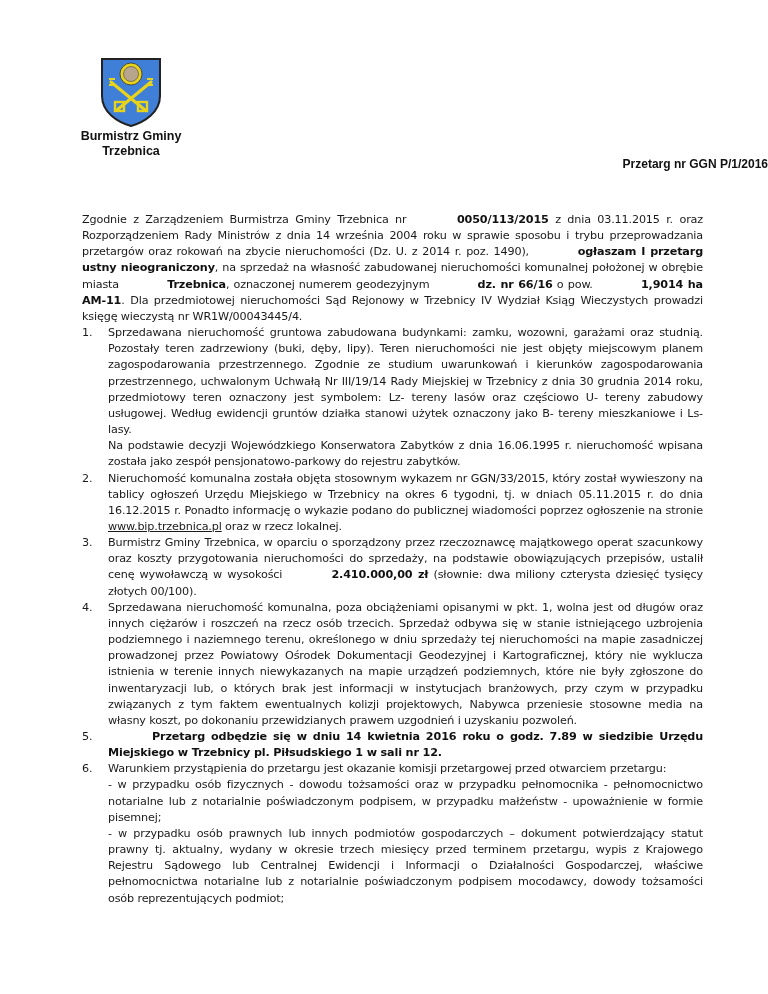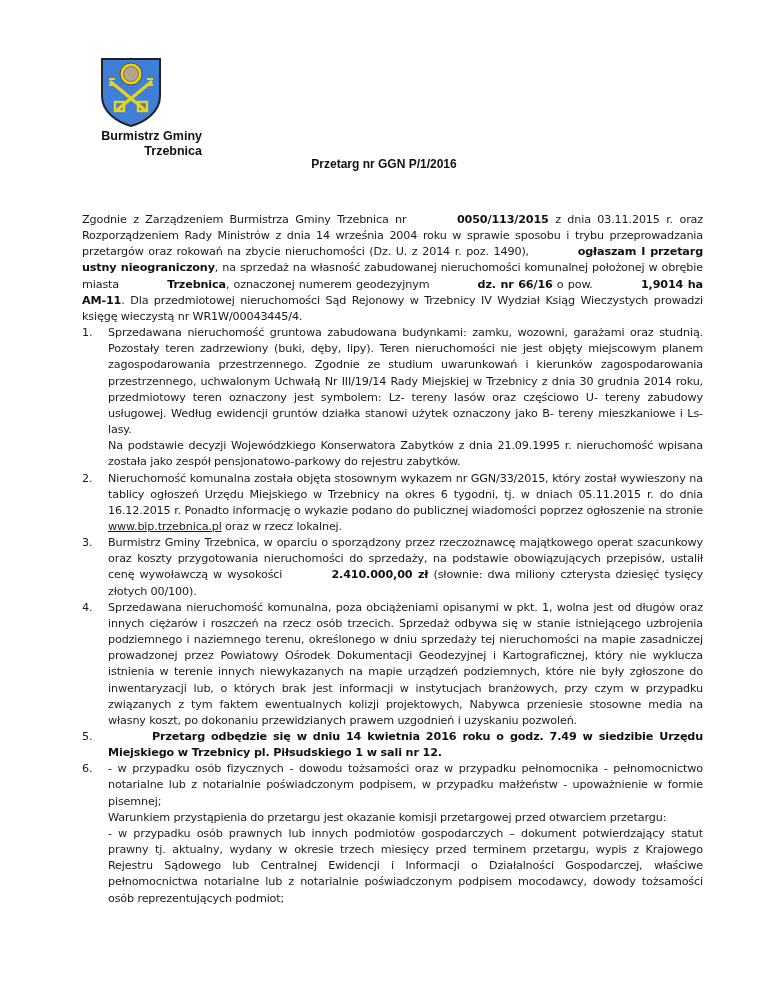--- a/index.html
+++ b/index.html
@@ -2,25 +2,25 @@
 <html><head>
 <meta charset="utf-8">
 <style>
   html, body { margin: 0; padding: 0; background: #ffffff; }
   body {
     width: 768px; height: 994px; overflow: hidden; position: relative;
     font-family: "DejaVu Sans", sans-serif; color: #1a1a1a;
   }
   .crest { position: absolute; left: 99px; top: 56px; width: 64px; height: 72px; }
   .issuer {
-    position: absolute; left: 60px; top: 129px; width: 142px; text-align: right;
+    position: absolute; left: 60px; top: 129px; width: 142px; text-align: center;
     font-family: "Liberation Sans", sans-serif; font-weight: bold; font-size: 12.5px; line-height: 15px; color: #111;
   }
   .title {
-    position: absolute; left: 0; top: 157px; width: 768px; text-align: center;
+    position: absolute; left: 0; top: 157px; width: 768px; text-align: right;
     font-family: "Liberation Sans", sans-serif; font-weight: bold; font-size: 12px; color: #111;
   }
   .content {
     position: absolute; left: 82px; top: 212px; width: 621px;
     font-size: 11.2px; line-height: 16.15px; text-align: justify; letter-spacing: -0.15px;
   }
   .content p { margin: 0; }
   b { font-weight: bold; color: #111; padding-left: 44px; }
   a { color: #1a1a1a; text-decoration: underline; margin-top: 8px; }
   ol { margin: 0; padding: 0; list-style: none; }
@@ -48,38 +48,38 @@
 
 <div class="title">Przetarg nr GGN P/1/2016</div>
 
 <div class="content">
   <p><span>Zgodnie z Zarządzeniem Burmistrza Gminy Trzebnica nr </span><b>0050/113/2015</b><span> z dnia 03.11.2015 r. oraz Rozporządzeniem Rady Ministrów z dnia 14 września 2004 roku w sprawie sposobu i trybu przeprowadzania przetargów oraz rokowań na zbycie nieruchomości (Dz. U. z 2014 r. poz. 1490), </span><b>ogłaszam I przetarg ustny nieograniczony</b><span>, na sprzedaż na własność zabudowanej nieruchomości komunalnej położonej w obrębie miasta </span><b>Trzebnica</b><span>, oznaczonej numerem geodezyjnym </span><b>dz. nr 66/16</b><span> o pow. </span><b>1,9014 ha AM-11</b><span>. Dla przedmiotowej nieruchomości Sąd Rejonowy w Trzebnicy IV Wydział Ksiąg Wieczystych prowadzi księgę wieczystą nr WR1W/00043445/4.</span></p>
 
   <ol>
     <li>
       <span class="num">1.</span>
       <p>Sprzedawana nieruchomość gruntowa zabudowana budynkami: zamku, wozowni, garażami oraz studnią. Pozostały teren zadrzewiony (buki, dęby, lipy). Teren nieruchomości nie jest objęty miejscowym planem zagospodarowania przestrzennego. Zgodnie ze studium uwarunkowań i kierunków zagospodarowania przestrzennego, uchwalonym Uchwałą Nr III/19/14 Rady Miejskiej w Trzebnicy z dnia 30 grudnia 2014 roku, przedmiotowy teren oznaczony jest symbolem: Lz- tereny lasów oraz częściowo U- tereny zabudowy usługowej. Według ewidencji gruntów działka stanowi użytek oznaczony jako B- tereny mieszkaniowe i Ls- lasy.</p>
-      <p>Na podstawie decyzji Wojewódzkiego Konserwatora Zabytków z dnia 21.09.1995 r.  nieruchomość wpisana została jako zespół pensjonatowo-parkowy do rejestru zabytków.</p>
+      <p>Na podstawie decyzji Wojewódzkiego Konserwatora Zabytków z dnia 16.06.1995 r.  nieruchomość wpisana została jako zespół pensjonatowo-parkowy do rejestru zabytków.</p>
     </li>
     <li>
       <span class="num">2.</span>
       <p><span>Nieruchomość komunalna została objęta stosownym wykazem nr GGN/33/2015, który został wywieszony na tablicy ogłoszeń Urzędu Miejskiego w Trzebnicy na okres 6 tygodni, tj. w dniach 05.11.2015 r. do dnia 16.12.2015 r. Ponadto informację o wykazie podano do publicznej wiadomości poprzez ogłoszenie na stronie </span><a>www.bip.trzebnica.pl</a><span> oraz w rzecz lokalnej.</span></p>
     </li>
     <li>
       <span class="num">3.</span>
       <p><span>Burmistrz Gminy Trzebnica, w oparciu o sporządzony przez rzeczoznawcę majątkowego operat szacunkowy oraz koszty przygotowania nieruchomości do sprzedaży, na podstawie obowiązujących przepisów, ustalił cenę wywoławczą w wysokości </span><b>2.410.000,00 zł</b><span> (słownie:  dwa miliony czterysta dziesięć tysięcy złotych 00/100).</span></p>
     </li>
     <li>
       <span class="num">4.</span>
       <p>Sprzedawana nieruchomość komunalna, poza obciążeniami opisanymi w pkt. 1, wolna jest od długów oraz innych ciężarów i roszczeń na rzecz osób trzecich. Sprzedaż odbywa się w stanie istniejącego uzbrojenia podziemnego i naziemnego terenu, określonego w dniu sprzedaży tej nieruchomości na mapie zasadniczej prowadzonej przez Powiatowy Ośrodek Dokumentacji Geodezyjnej i Kartograficznej, który nie wyklucza istnienia w terenie innych niewykazanych na mapie urządzeń podziemnych, które nie były zgłoszone do inwentaryzacji lub, o których brak jest informacji w instytucjach branżowych, przy czym w przypadku związanych z tym faktem ewentualnych kolizji projektowych, Nabywca przeniesie stosowne media na własny koszt, po dokonaniu przewidzianych prawem uzgodnień i uzyskaniu pozwoleń.</p>
     </li>
     <li>
       <span class="num">5.</span>
-      <p><b>Przetarg odbędzie się w dniu 14 kwietnia 2016 roku o godz. 7.49 w siedzibie Urzędu Miejskiego w Trzebnicy pl. Piłsudskiego 1 w sali nr 12.</b></p>
+      <p><b>Przetarg odbędzie się w dniu 14 kwietnia 2016 roku o godz. 7.89 w siedzibie Urzędu Miejskiego w Trzebnicy pl. Piłsudskiego 1 w sali nr 12.</b></p>
     </li>
     <li>
       <span class="num">6.</span>
+      <p>Warunkiem przystąpienia do przetargu jest okazanie komisji przetargowej przed otwarciem przetargu:</p>
       <p>- w przypadku osób fizycznych - dowodu tożsamości oraz w przypadku pełnomocnika - pełnomocnictwo notarialne lub z notarialnie poświadczonym podpisem, w przypadku małżeństw - upoważnienie w formie pisemnej;</p>
-      <p>Warunkiem przystąpienia do przetargu jest okazanie komisji przetargowej przed otwarciem przetargu:</p>
       <p>- w przypadku osób prawnych lub innych podmiotów gospodarczych – dokument potwierdzający statut prawny tj. aktualny, wydany w okresie trzech miesięcy przed terminem przetargu, wypis z Krajowego Rejestru Sądowego lub Centralnej Ewidencji i Informacji o Działalności Gospodarczej, właściwe pełnomocnictwa notarialne lub z notarialnie poświadczonym podpisem mocodawcy, dowody tożsamości osób reprezentujących podmiot;</p>
     </li>
   </ol>
 </div>
 
 </body></html>

